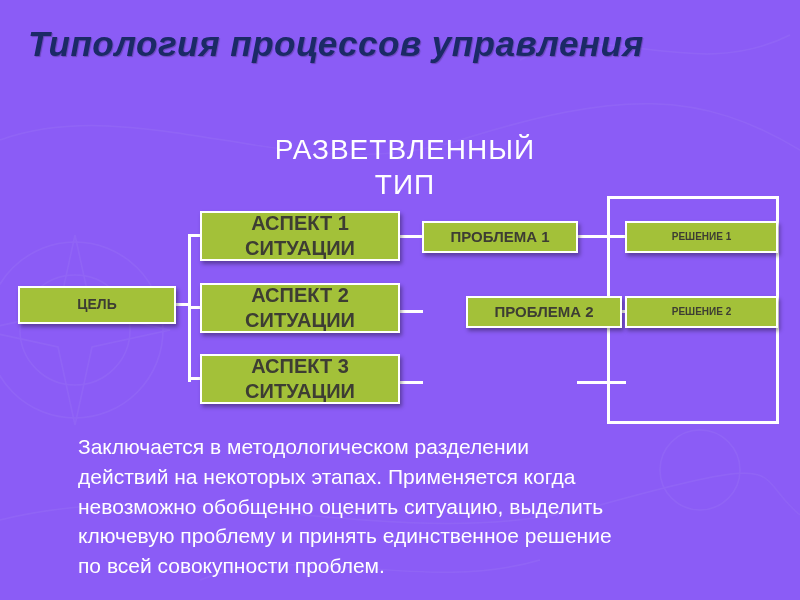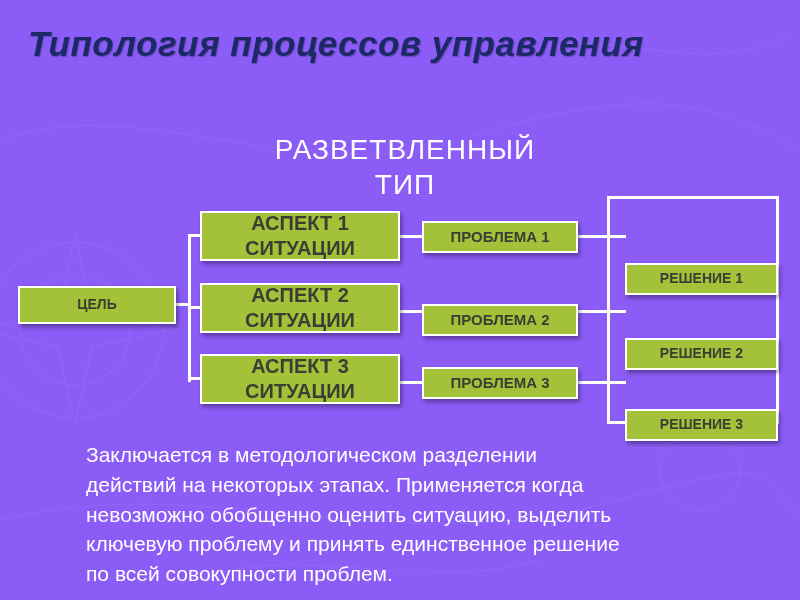--- a/index.html
+++ b/index.html
@@ -61,23 +61,23 @@
     box-shadow: 2px 3px 4px rgba(0,0,0,0.35);
     line-height: 1.25;
   }
   .goal     { left: 18px;  top: 286px; width: 158px; height: 38px; font-size: 14px; }
   .aspect   { left: 200px; width: 200px; height: 50px; font-size: 20px; }
   .aspect-1 { top: 211px; }
   .aspect-2 { top: 283px; }
   .aspect-3 { top: 354px; }
   .problem  { left: 422px; width: 156px; height: 32px; font-size: 15px; }
   .problem-1 { top: 221px; }
-  .problem-2 { top: 304px; }
+  .problem-2 { top: 296px; margin-left: 44px; }
   .problem-3 { top: 367px; }
-  .solution { left: 625px; width: 153px; height: 32px; font-size: 14px; margin-top: 42px; }
+  .solution { left: 625px; width: 153px; height: 32px; font-size: 10px; }
   .solution-1 { top: 221px; }
   .solution-2 { top: 296px; }
   .solution-3 { top: 367px; }
   .conn {
     position: absolute;
     background: #ffffff;
   }
   .frame {
     position: absolute;
     left: 607px;
@@ -86,21 +86,21 @@
     height: 228px;
     box-sizing: border-box;
     border: 3px solid #ffffff;
     background: transparent;
   }
   .desc {
     position: absolute;
     left: 78px;
     top: 432px;
     width: 700px;
-    margin: 8px;
+    margin: 0;
     color: #ffffff;
     font-size: 21px;
     line-height: 1.42;
     white-space: pre-line;
   }
 </style>
 </head>
 <body>
 
 <div class="slide">
@@ -145,25 +145,23 @@
 
   <div class="node aspect aspect-1">АСПЕКТ 1
 СИТУАЦИИ</div>
   <div class="node aspect aspect-2">АСПЕКТ 2
 СИТУАЦИИ</div>
   <div class="node aspect aspect-3">АСПЕКТ 3
 СИТУАЦИИ</div>
 
   <div class="node problem problem-1">ПРОБЛЕМА 1</div>
   <div class="node problem problem-2">ПРОБЛЕМА 2</div>
-  <div class="node problem problem-3">ПРОБЛЕМА 3</div>
 
   <div class="node solution solution-1">РЕШЕНИЕ 1</div>
   <div class="node solution solution-2">РЕШЕНИЕ 2</div>
-  <div class="node solution solution-3">РЕШЕНИЕ 3</div>
 
   <p class="desc">Заключается в методологическом разделении
 действий на некоторых этапах. Применяется когда
 невозможно обобщенно оценить ситуацию, выделить
 ключевую проблему и принять единственное решение
 по всей совокупности проблем.</p>
 
 </div>
 
 </body></html>

